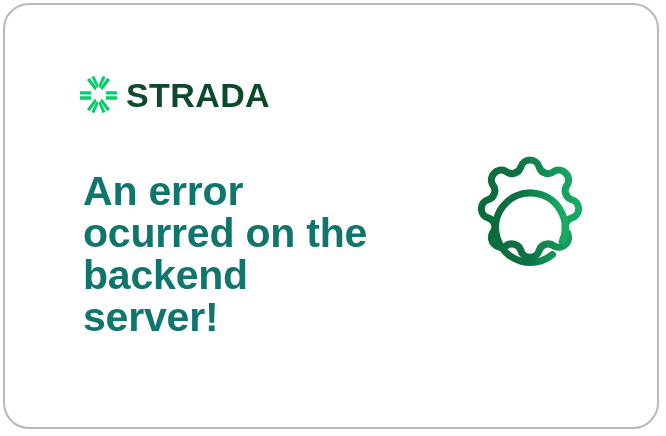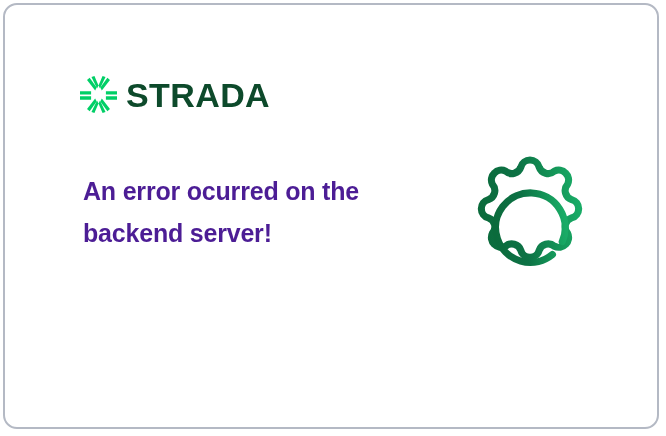--- a/index.html
+++ b/index.html
@@ -17,21 +17,21 @@
 
   #error-card {
     position: absolute;
     left: 3px;
     top: 3px;
     width: 656px;
     height: 426px;
     box-sizing: border-box;
     background: #ffffff;
     border: 2px solid #b4b9c4;
-    border-radius: 14px;
+    border-radius: 26px;
     overflow: hidden;
     padding-left: 11px;
   }
 
   
   #brand-lockup {
     position: absolute;
     left: 75px;
     top: 71px;
     display: flex;
@@ -55,24 +55,24 @@
     user-select: none;
   }
 
   
   #error-message {
     position: absolute;
     left: 78px;
     top: 165px;
     width: 300px;
     font-family: "Liberation Sans", sans-serif;
-    font-size: 25px;
+    font-size: 41px;
     line-height: 42px;
     font-weight: bold;
-    color: #4c1d95;
+    color: #0f766e;
     letter-spacing: -0.2px;
   }
 
   
   #gear-illustration {
     position: absolute;
     left: 446px;
     top: 144px;
     width: 158px;
     height: 158px;

